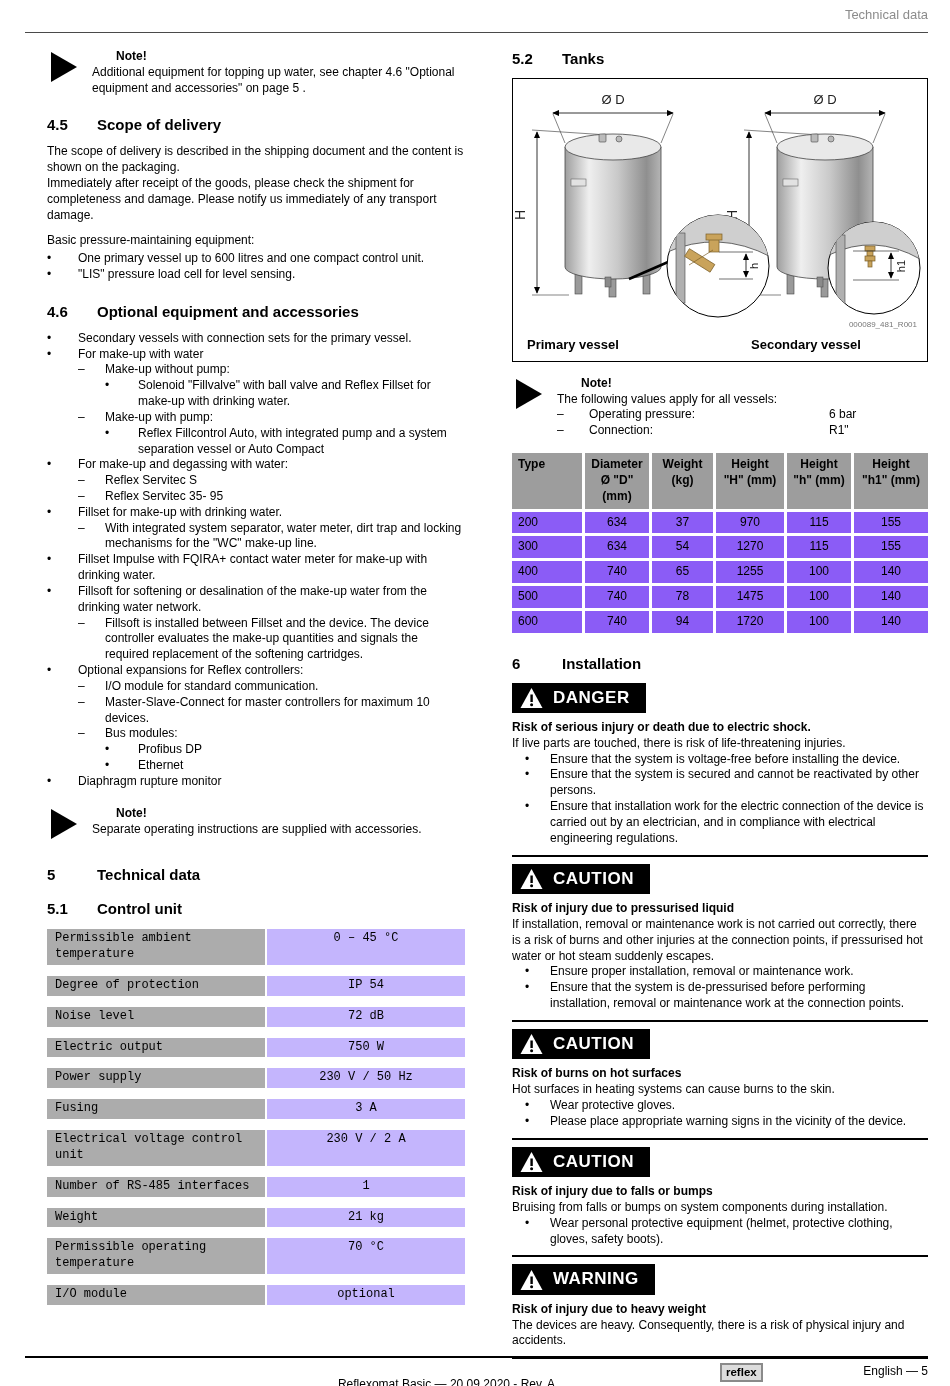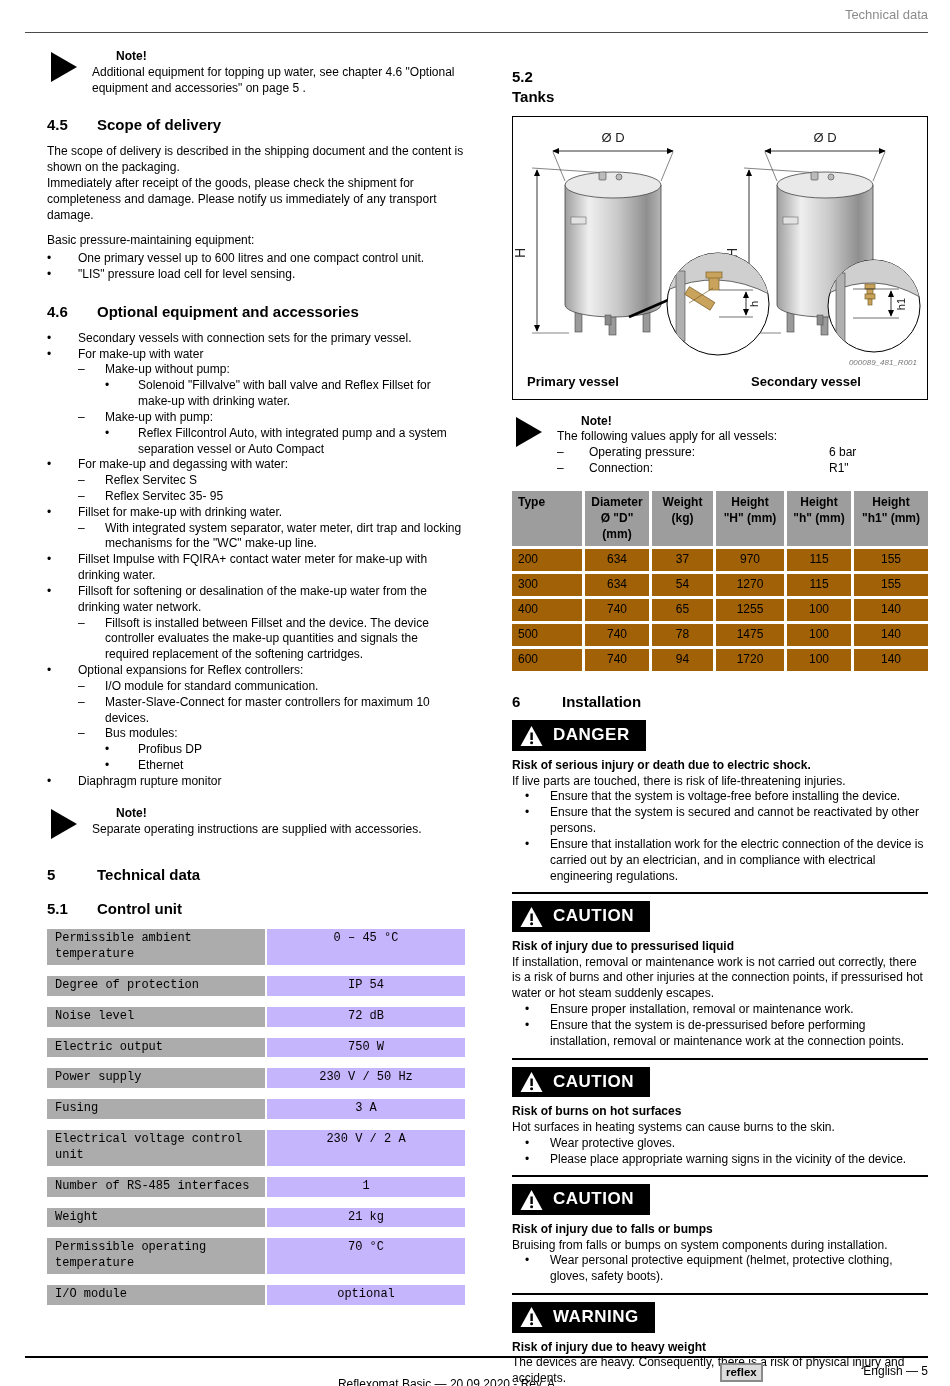--- a/index.html
+++ b/index.html
@@ -22,21 +22,21 @@
   .note{display:flex;gap:15px;margin:2px 0 14px 4px;}
   .note-tri{flex:none;width:0;height:0;border-left:26px solid #000;
             border-top:15px solid transparent;border-bottom:15px solid transparent;margin-top:3px;}
   .note-title{font-weight:bold;margin-left:24px;}
   .note-sub-row{display:flex;}
   .note-sub-row .mk{flex:none;width:32px;}
   .note-sub-row .nslabel{flex:none;width:240px;}
   
   .sec{display:flex;font-weight:bold;font-size:15px;margin:19px 0 9px;}
   .sec .num{flex:none;width:50px;}
-  .col-right .sec.first{margin-top:20px;flex-direction:column;}
+  .col-right .sec.first{margin-top:2px;}
   .sec.big{margin-top:26px;}
   
   .para{margin:0;}
   .para.gap{margin-top:10px;}
   .list{margin-top:2px;}
   .li{display:flex;}
   .li .mk{flex:none;width:31px;}
   .li.l2{padding-left:31px;}
   .li.l2 .mk{width:27px;}
   .li.l3{padding-left:58px;}
@@ -45,27 +45,27 @@
   .ctable{margin-top:11px;}
   .crow{display:flex;gap:2px;margin-bottom:11px;font-family:Liberation Mono, monospace;}
   .clabel{flex:none;width:202px;background:#acacac;padding:2px 8px;}
   .cval{flex:1;background:#c4b5fd;text-align:center;padding:2px 4px;}
   
   .figure{position:relative;border:1px solid #000;height:282px;margin-top:4px;background:#fff;}
   .fig-svg{position:absolute;top:4px;left:0;width:414px;height:246px;}
   .fig-svg text{font-family:"Liberation Sans",sans-serif;fill:#222;}
   .fig-cap1{position:absolute;left:14px;bottom:8px;font-size:13px;font-weight:600;}
   .fig-cap2{position:absolute;left:238px;bottom:8px;font-size:13px;font-weight:600;}
-  .fig-id{position:absolute;right:10px;bottom:30px;font-size:8px;color:#777;font-style:italic;}
+  .fig-id{position:absolute;right:10px;bottom:30px;font-size:8px;color:#777;}
   
   .ttable{margin-top:12px;}
   .tgrid{display:grid;grid-template-columns:70px 64px 61px 68px 64px 1fr;gap:3px;margin-top:3px;}
   .th{background:#9d9d9d;font-weight:bold;padding:4px 6px;min-height:30px;text-align:center;}
   .th:first-child{text-align:left;}
-  .td{background:#a16207;padding:3px 6px;text-align:center;}
+  .td{background:#8b5cf6;padding:3px 6px;text-align:center;}
   .td:first-child{text-align:left;}
   
   .warnings{margin-top:6px;}
   .warn{border-bottom:2px solid #000;padding-bottom:8px;margin-bottom:7px;}
   .warn-label{display:inline-flex;align-items:center;gap:9px;background:#000;color:#fff;
               font-size:17px;font-weight:bold;letter-spacing:.5px;padding:4px 16px 4px 7px;margin-bottom:7px;}
   .warn-label svg{display:block;}
   .warn-title{font-weight:bold;}
   .warn .li{padding-left:13px;}
   .warn .li .mk{width:25px;}

